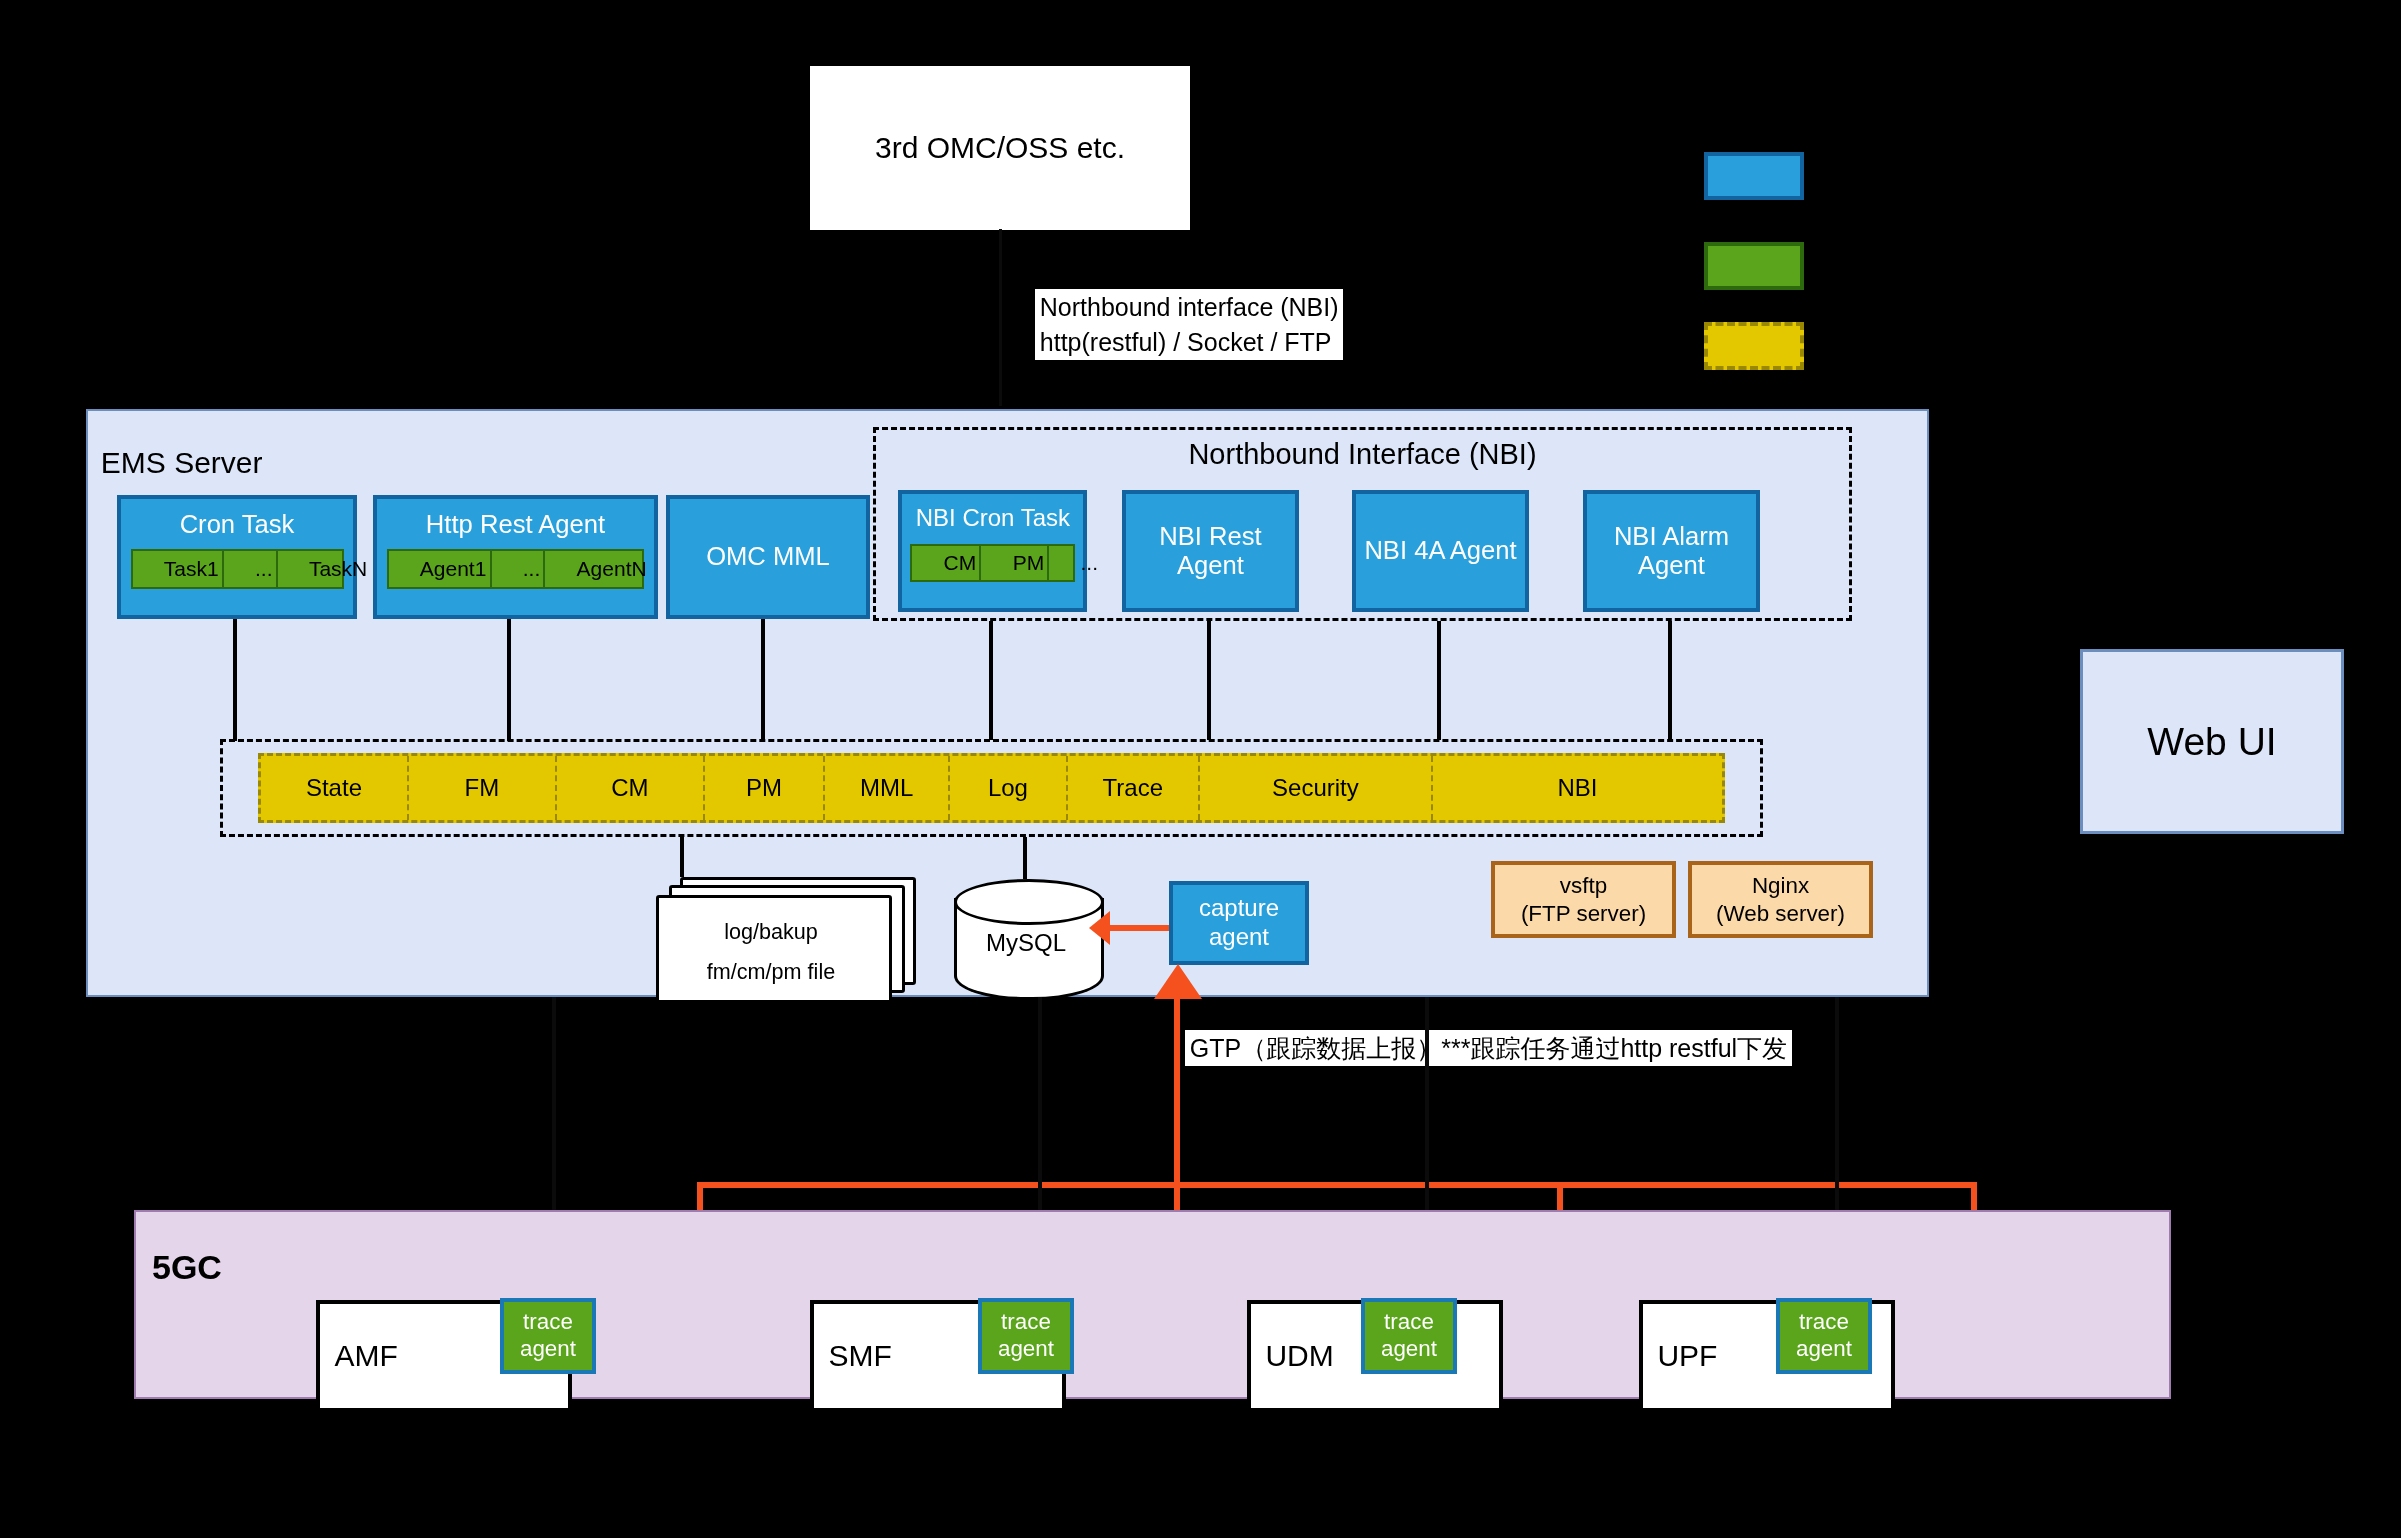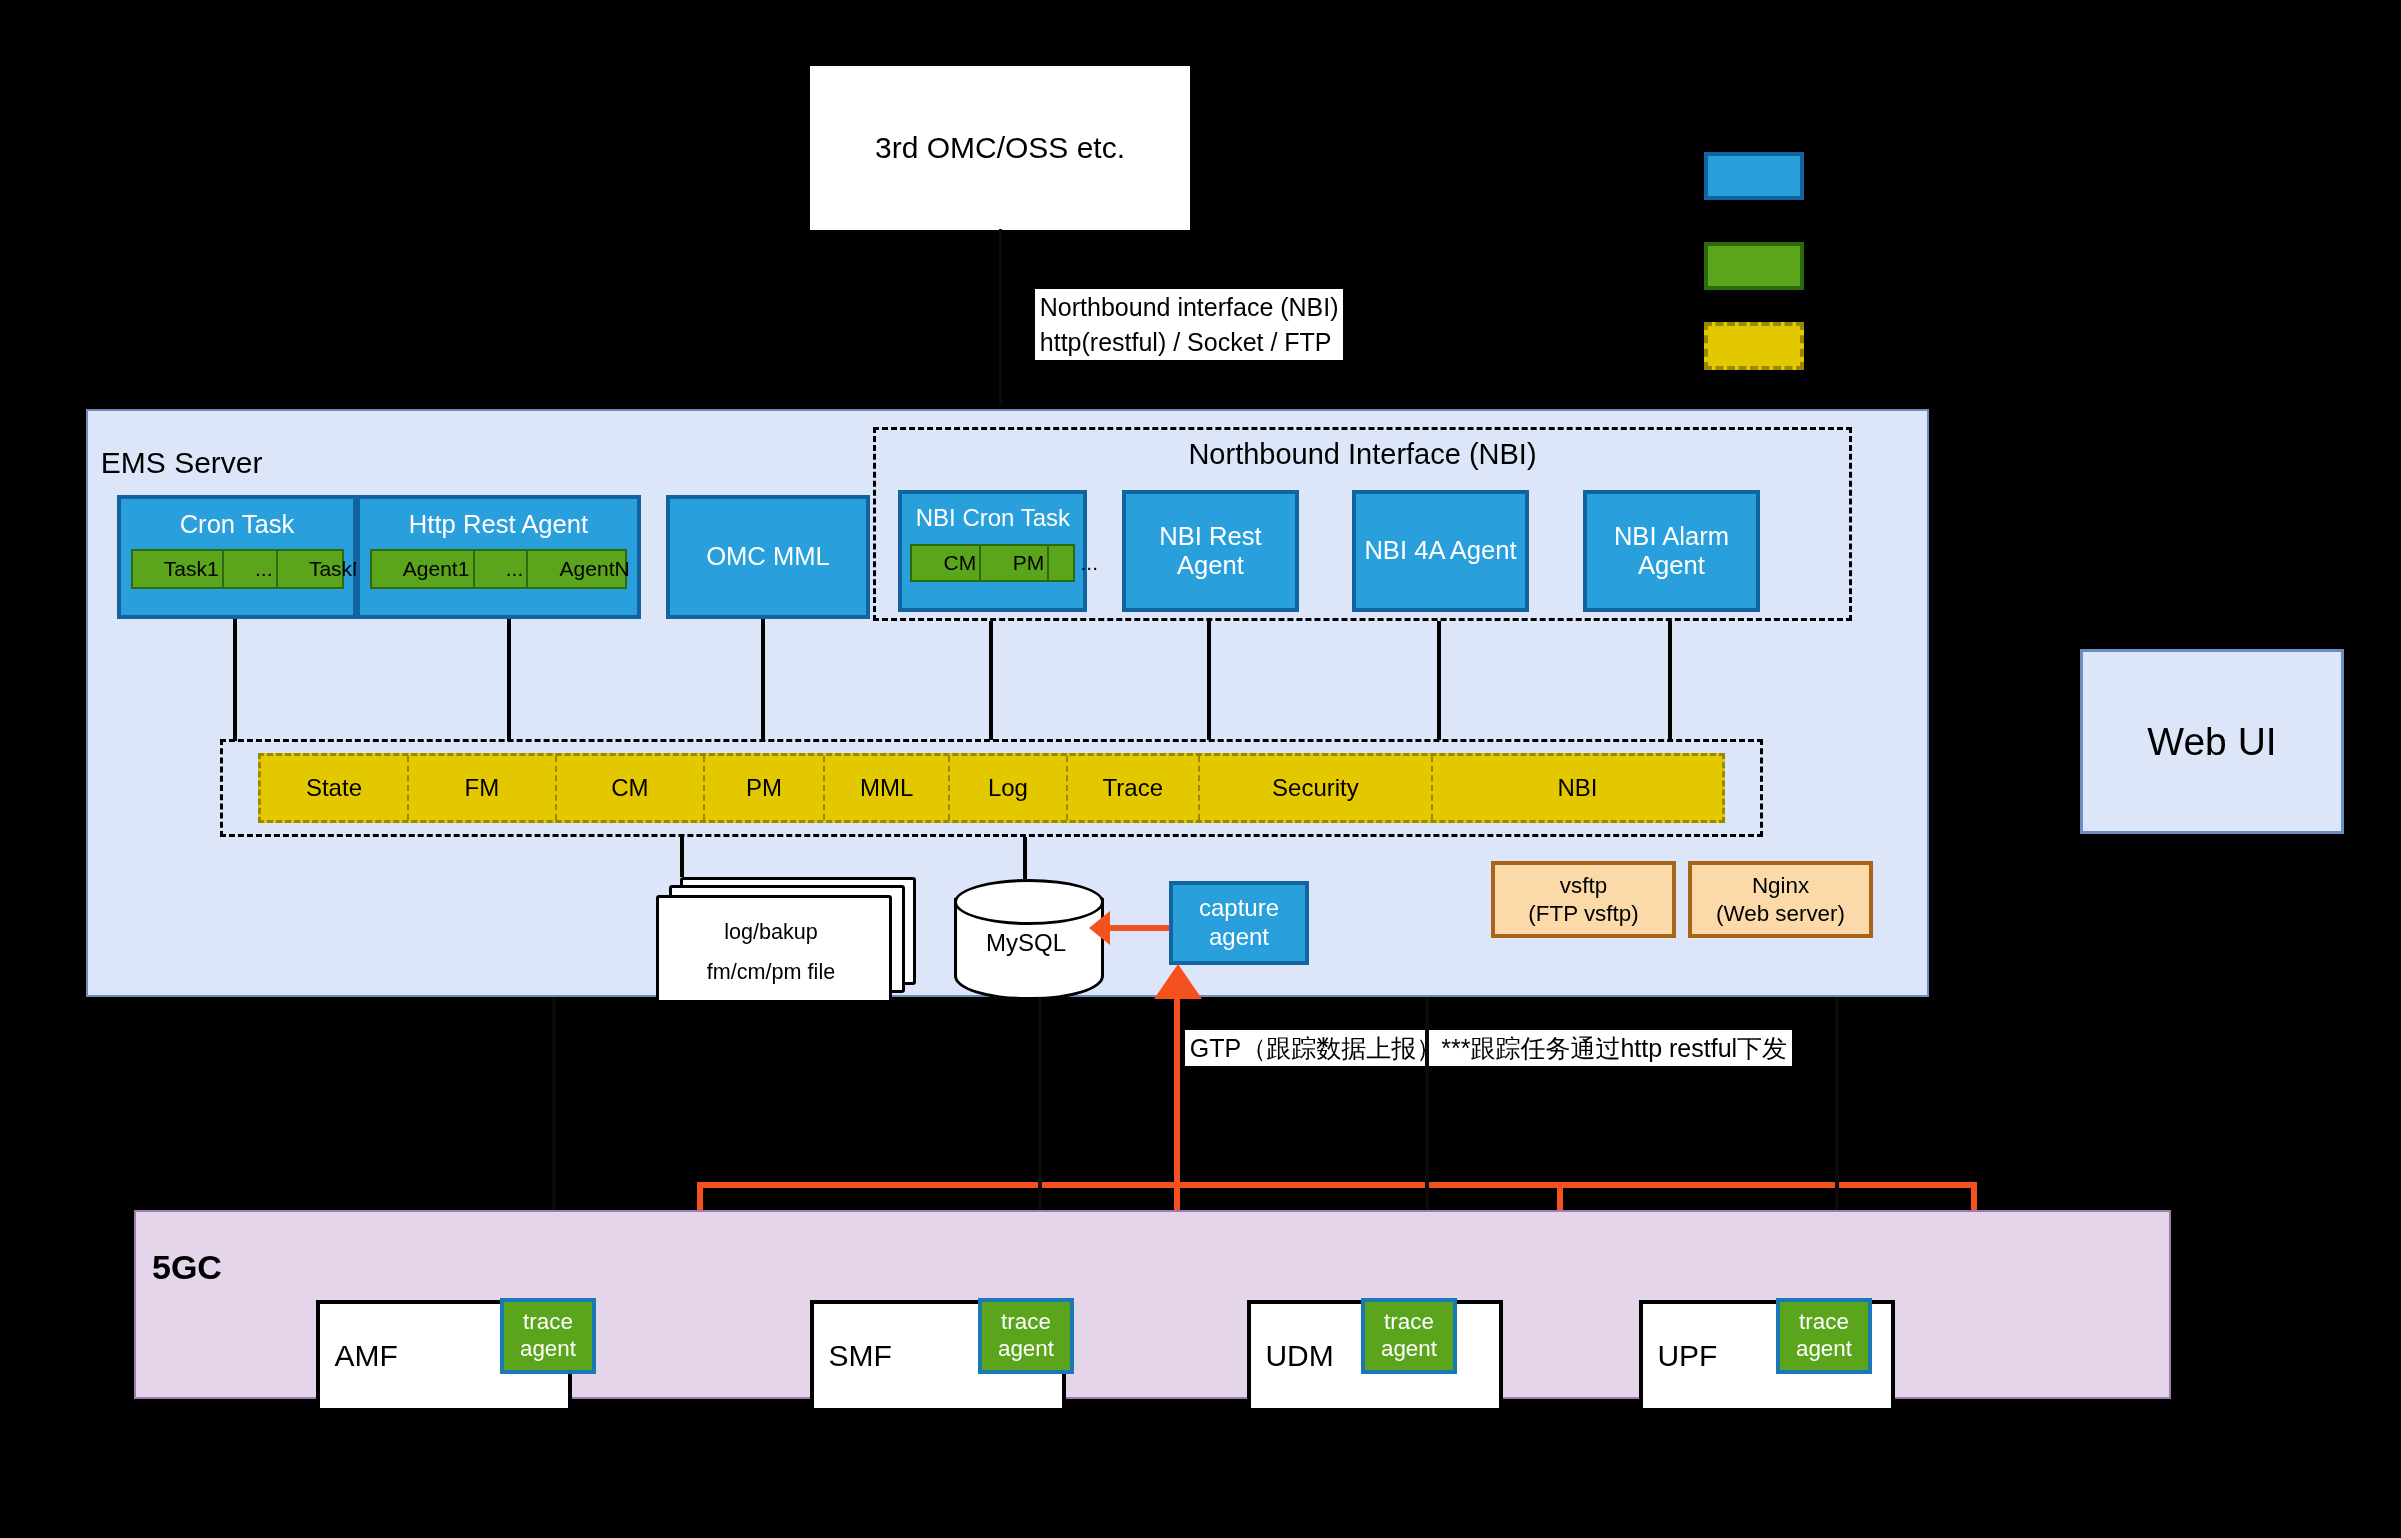--- a/index.html
+++ b/index.html
@@ -100,21 +100,21 @@
     <div class="abs bluebox" style="left:29px;top:84px;width:240px;height:124px;">
       <div class="abs ctr cap" style="left:0;top:8px;width:100%;height:35px;">Cron Task</div>
       <div class="greenrow abs" style="left:9.6px;top:50px;width:213px;height:40px;">
         <div class="greencell" style="width:33.4%;">Task1</div>
         <div class="greencell" style="width:33.3%;">...</div>
         <div class="greencell" style="width:33.3%;">TaskN</div>
       </div>
     </div>
     <div class="lnk" style="left:145px;top:208px;width:4px;height:122px;"></div>
 
-    <div class="abs bluebox" style="left:268px;top:84px;width:285px;height:124px;">
+    <div class="abs bluebox" style="left:285px;top:84px;width:285px;height:124px;">
       <div class="abs ctr cap" style="left:0;top:8px;width:100%;height:35px;">Http Rest Agent</div>
       <div class="greenrow abs" style="left:9.6px;top:50px;width:257px;height:40px;">
         <div class="greencell" style="width:34%;">Agent1</div>
         <div class="greencell" style="width:29%;">...</div>
         <div class="greencell" style="width:37%;">AgentN</div>
       </div>
     </div>
     <div class="lnk" style="left:419px;top:208px;width:4px;height:122px;"></div>
 
     <div class="abs bluebox ctr" style="left:578px;top:84px;width:204px;height:124px;">
@@ -187,21 +187,21 @@
     <div class="lnk-orange" style="left:1017px;top:514px;width:64px;height:5.6px;"></div>
     <div class="abs" style="left:1001px;top:500px;width:0;height:0;
          border-top:17px solid transparent;border-bottom:17px solid transparent;border-right:21px solid #f4511e;"></div>
 
     <div class="abs bluebox colv" style="left:1081px;top:470px;width:140px;height:84px;">
       <span style="font-size:24px;line-height:1.2;">capture agent</span>
     </div>
 
     <div class="abs orangebox colv" style="left:1403px;top:450px;width:185px;height:77px;">
       <span>vsftp</span>
-      <span>(FTP vsftp)</span>
+      <span>(FTP server)</span>
     </div>
     <div class="abs orangebox colv" style="left:1600px;top:450px;width:185px;height:77px;">
       <span>Nginx</span>
       <span>(Web server)</span>
     </div>
   </div>
 
   <div class="abs webui ctr" style="left:2080px;top:649px;width:264px;height:185px;">
     <span>Web UI</span>
   </div>

